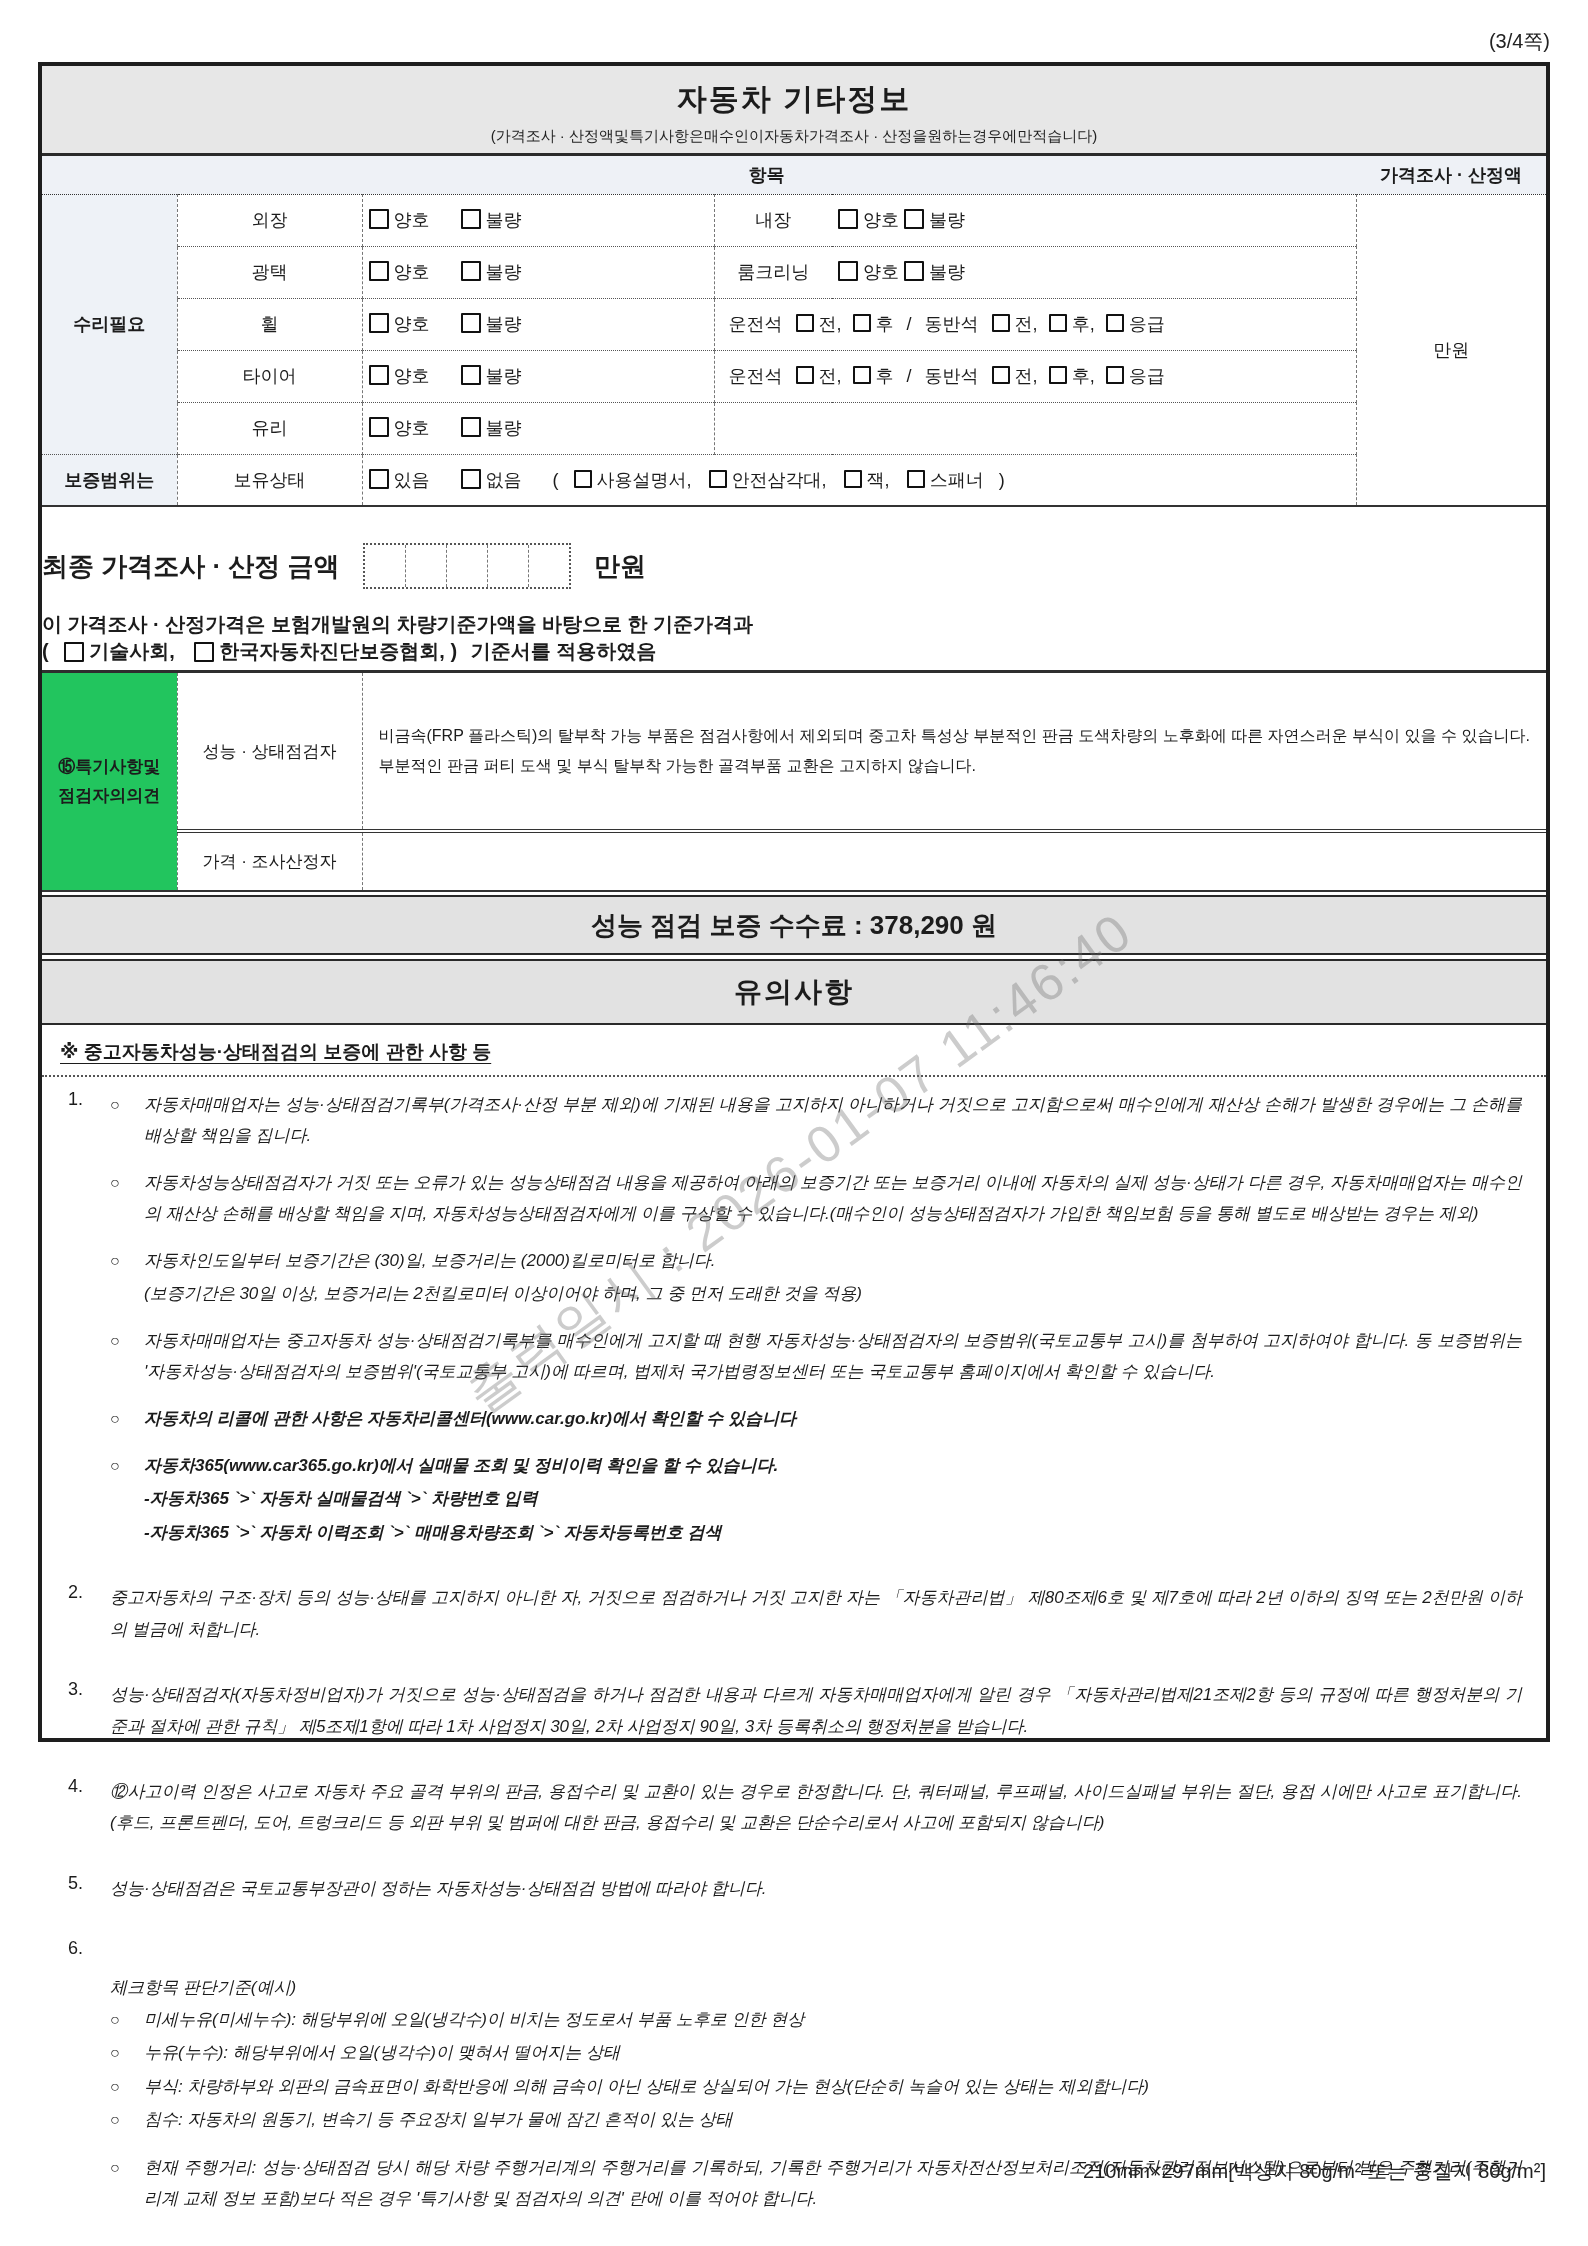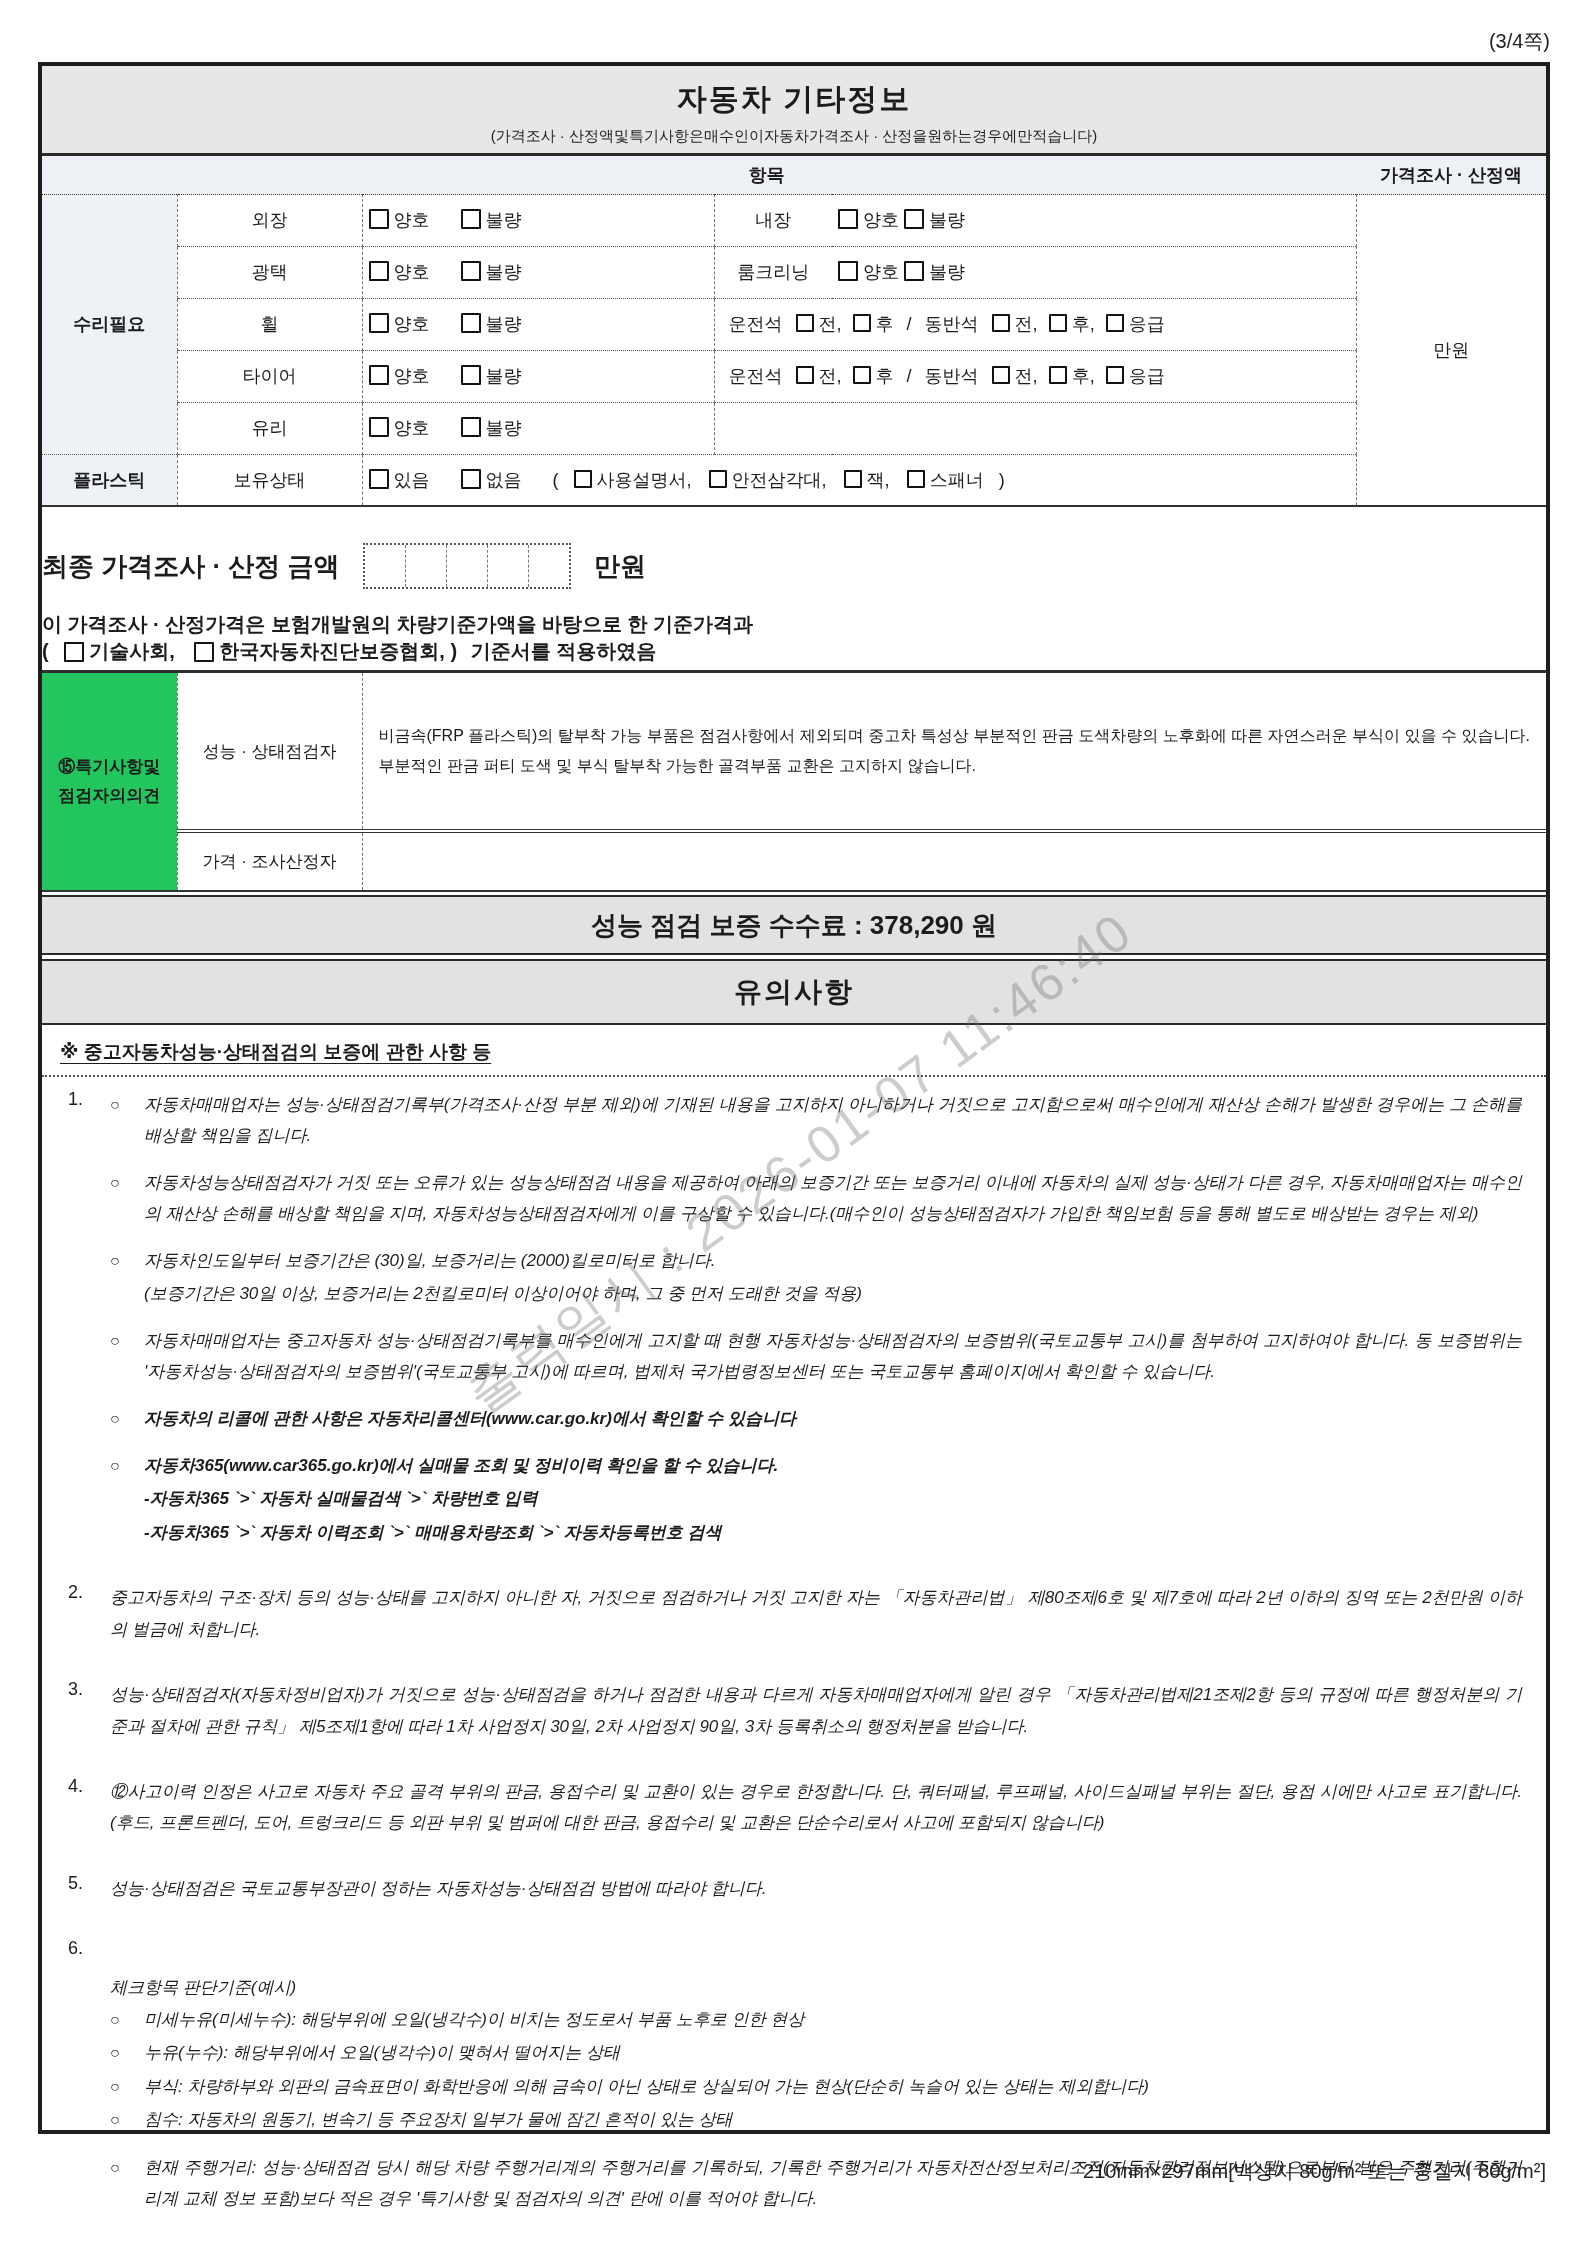--- a/index.html
+++ b/index.html
@@ -1,19 +1,19 @@
 <!DOCTYPE html>
 <html><head>
 <meta charset="utf-8">
 <style>
   html,body{margin:0;padding:0;background:#fff;}
   body{width:1588px;height:2246px;font-family:"Liberation Sans","DejaVu Sans",sans-serif;color:#1c1c1c;position:relative;}
   .page{position:absolute;inset:0;background:#fff;overflow:hidden;}
   .page-indicator{position:absolute;top:28px;right:38px;font-size:20px;color:#222;}
-  .container{position:absolute;left:38px;top:62px;width:1512px;height:2072px;border:4px solid #1e1e1e;box-sizing:border-box;background:#fff;}
+  .container{position:absolute;left:38px;top:62px;width:1512px;height:1680px;border:4px solid #1e1e1e;box-sizing:border-box;background:#fff;}
 
   
   .title-block{height:90px;background:#e7e7e7;border-bottom:3px solid #2a2a2a;text-align:center;padding-top:13px;box-sizing:border-box;}
   .title{font-size:30px;font-weight:bold;letter-spacing:2px;}
   .subtitle{font-size:15px;margin-top:7px;color:#222;}
 
   
   table.check{width:100%;border-collapse:collapse;table-layout:fixed;border-bottom:2px solid #333;}
   table.check td{box-sizing:border-box;font-size:18px;vertical-align:middle;padding:0 6px;height:52px;}
   tr.hdr td{height:38px;background:#eef1f6;font-weight:bold;text-align:center;border-bottom:1px dotted #333;}
@@ -168,21 +168,21 @@
       </tr>
       <tr class="datarow">
         <td class="lbl">유리</td>
         <td class="chk">
           <span class="opt"><span class="cb"></span><span>양호</span></span>
           <span class="opt"><span class="cb"></span><span>불량</span></span>
         </td>
         <td class="lbl2" colspan="2"></td>
       </tr>
       <tr class="datarow">
-        <td class="grp">플라스틱</td>
+        <td class="grp">보증범위는</td>
         <td class="lbl">보유상태</td>
         <td class="chk" colspan="3">
           <span class="opt"><span class="cb"></span><span>있음</span></span>
           <span class="opt"><span class="cb"></span><span>없음</span></span>
           <span>(</span>
           <span class="cb small" style="margin-left:10px"></span><span>사용설명서,</span>
           <span class="cb small" style="margin-left:12px"></span><span>안전삼각대,</span>
           <span class="cb small" style="margin-left:12px"></span><span>잭,</span>
           <span class="cb small" style="margin-left:12px"></span><span>스패너</span>
           <span style="margin-left:10px">)</span>

